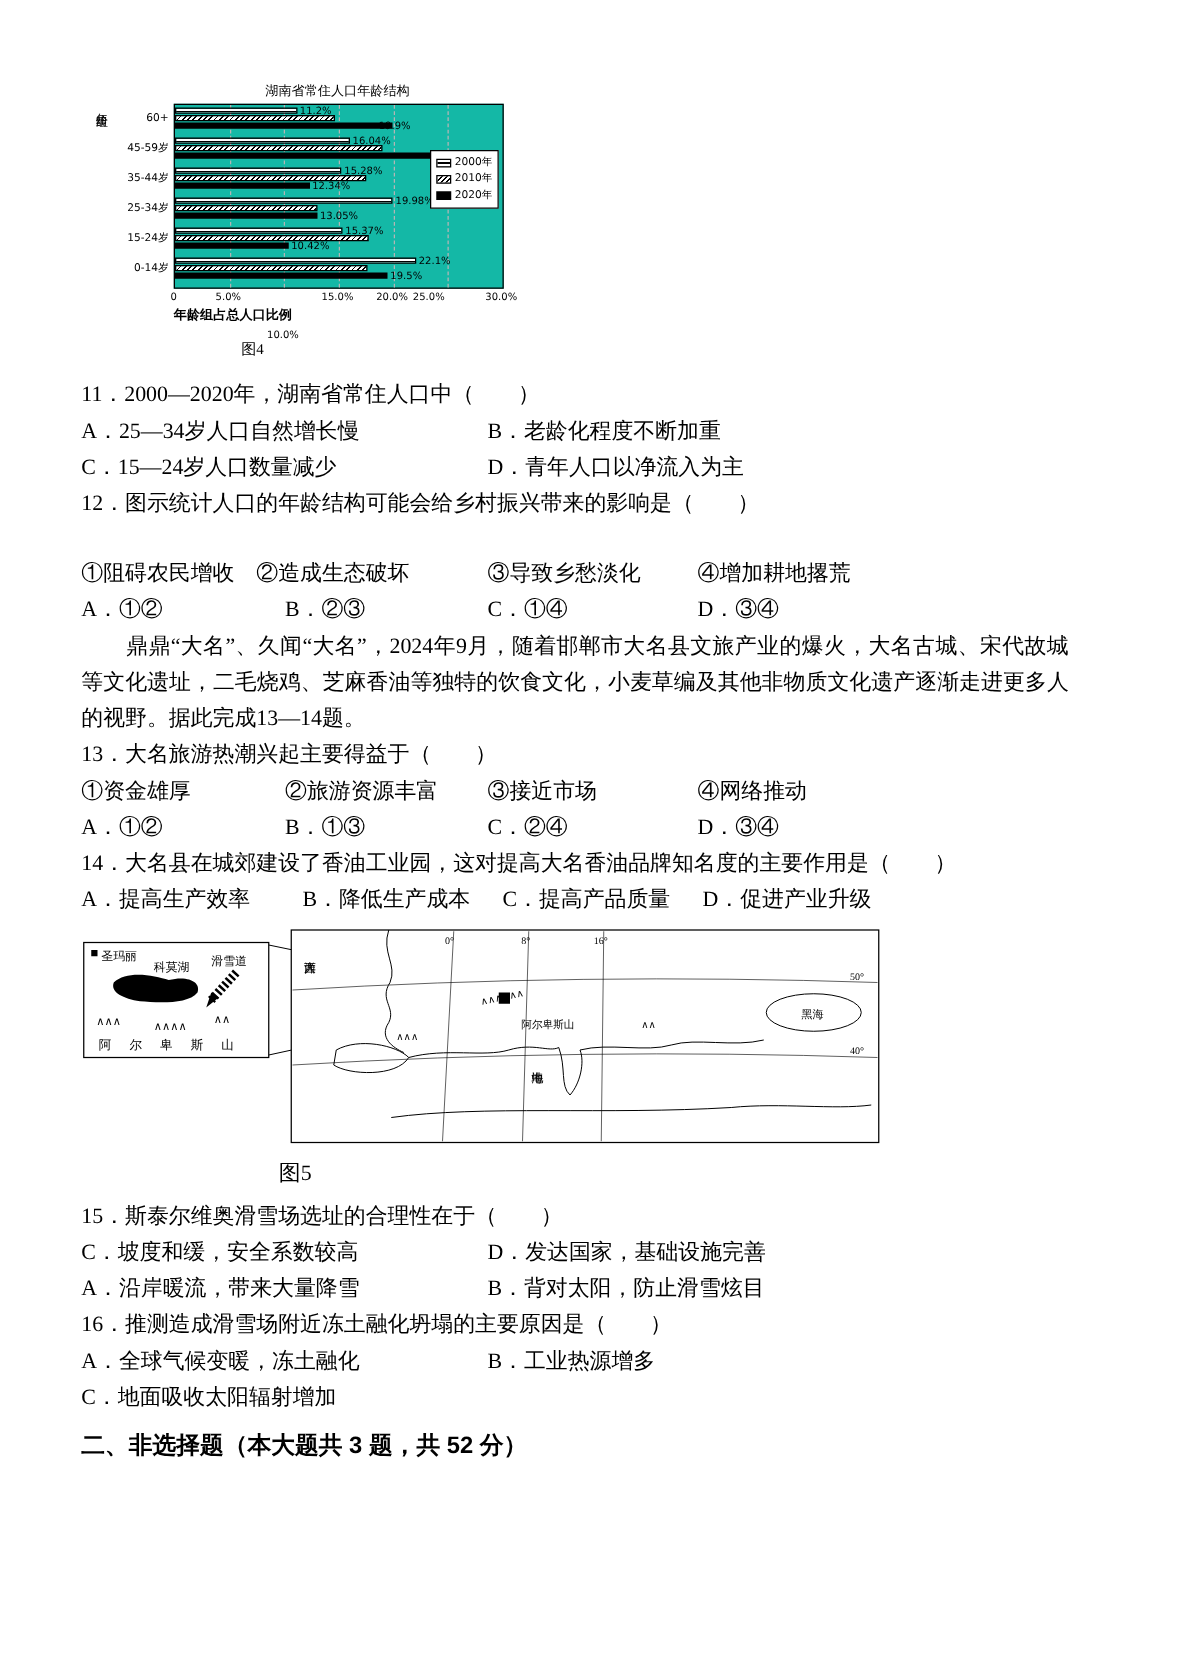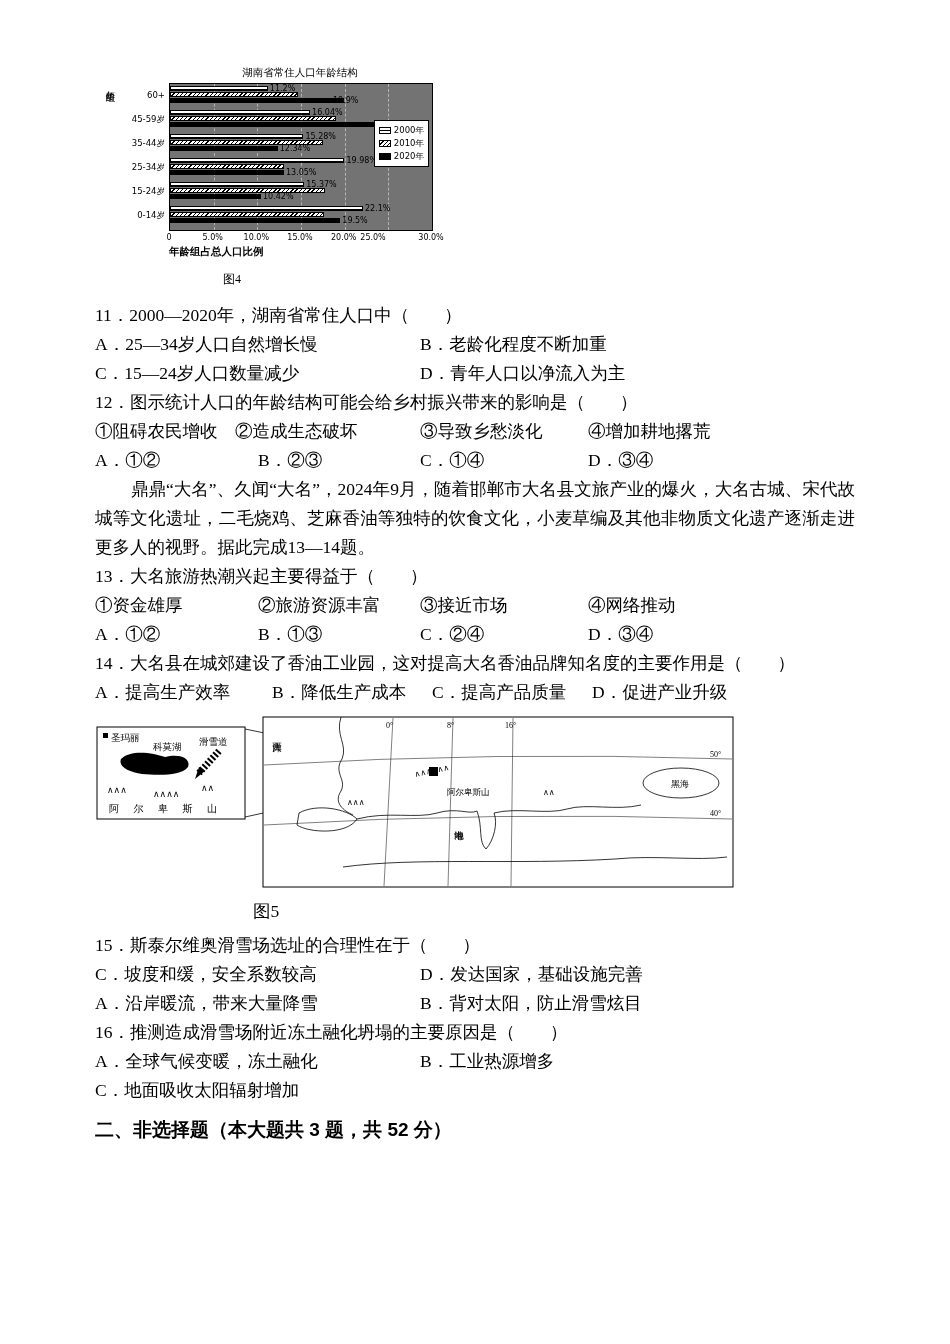--- a/index.html
+++ b/index.html
@@ -1,44 +1,44 @@
 <!DOCTYPE html>
 <html><head>
 <meta charset="utf-8">
 <style>
   html,body { margin:0; padding:0; }
   body {
     width:950px; height:1344px; background:#ffffff; color:#000;
     font-family:"Liberation Serif","DejaVu Serif",serif;
     overflow:hidden;
   }
-  .page { padding:66px 95px 0 95px; box-sizing:border-box; }
+  .page { padding:66px 95px 0 65px; box-sizing:border-box; }
 
   
   .t { font-size:17.5px; line-height:29px; }
   .indent { text-indent:2.05em; text-align:justify; }
   .g2 { display:grid; grid-template-columns:325px auto; }
   .g4a { display:grid; grid-template-columns:163px 162px 168px auto; }
-  .g4b { display:grid; grid-template-columns:140px 185px 168px auto; }
+  .g4b { display:grid; grid-template-columns:140px 185px 168px auto;margin-top:27px; }
   .g4c { display:grid; grid-template-columns:177px 160px 160px auto; }
   .cap4 { font-size:12px; line-height:28px; margin:6px 0 8px 128px; }
   .cap5 { font-size:17.5px; line-height:28px; margin:4px 0 6px 158px; }
   .sec  { font-size:19px; font-weight:bold; line-height:34px; margin-top:8px;
           font-family:"Liberation Sans","DejaVu Sans",sans-serif; }
 
   
   .chart-wrap { position:relative; margin:0 0 0 8px;
     font-family:"DejaVu Sans","Liberation Sans",sans-serif; width:420px; }
   .chart-title { font-size:10.5px; text-align:center; width:262px; margin-left:66px; margin-bottom:3px; }
   .plot-row { display:flex; }
   .ylab { writing-mode:vertical-rl; text-orientation:upright; font-size:9.5px;
           height:144px; display:flex; align-items:center; width:14px; letter-spacing:1px; }
   .cats { position:relative; width:52px; height:146px; }
   .cat  { position:absolute; right:4px; height:24px; line-height:24px; font-size:8.5px; white-space:nowrap; }
-  .plot { position:relative; width:262px; height:146px; border:1px solid #000; background:#737373; overflow:visible; }
+  .plot { position:relative; width:262px; height:146px; border:1px solid #000; background:#14b8a6; overflow:visible; }
   .grid { position:absolute; top:0; bottom:0; width:0; border-left:1px dashed #b5b5b5; }
   .bar  { position:absolute; left:0; height:5px; box-sizing:border-box; }
   .bar-s0 { background:repeating-linear-gradient(180deg,#fff 0 2px,#000 2px 3px); border:1px solid #000; }
   .bar-s1 { background:repeating-linear-gradient(135deg,#fff 0 2px,#000 2px 3px); border:1px solid #000; }
   .bar-s2 { background:#000; }
   .blab { position:absolute; font-size:8px; line-height:8px; white-space:nowrap; }
   .legend { position:absolute; right:3px; top:36px; border:1px solid #000; background:#fff;
             padding:3px 4px; z-index:5; }
   .lrow { display:flex; align-items:center; gap:3px; font-size:8.5px; line-height:13px; white-space:nowrap; }
   .sw { display:inline-block; width:12px; height:7px; box-sizing:border-box; }
@@ -117,21 +117,21 @@
             <div class="lrow">
               <span class="sw bar-s2"></span>
               <span>2020年</span>
             </div>
           </div>
         </div>
     </div>
     <div class="xticks" id="xticks">
         <span style="left: 0px;">0</span>
         <span style="left: 43.6667px;">5.0%</span>
-        <span style="left: 87.3333px;">10.0%</span>
+        <span style="left: 87.3333px; margin-top: 30px;">10.0%</span>
         <span style="left: 131px;">15.0%</span>
         <span style="left: 174.667px;">20.0%</span>
         <span style="left: 204px;">25.0%</span>
         <span style="left: 262px;">30.0%</span>
       </div>
     <div class="xlab">年龄组占总人口比例</div>
   </div>
   <div class="cap4">图4</div>
 
   <div class="t">11．2000—2020年，湖南省常住人口中（　　）</div>

